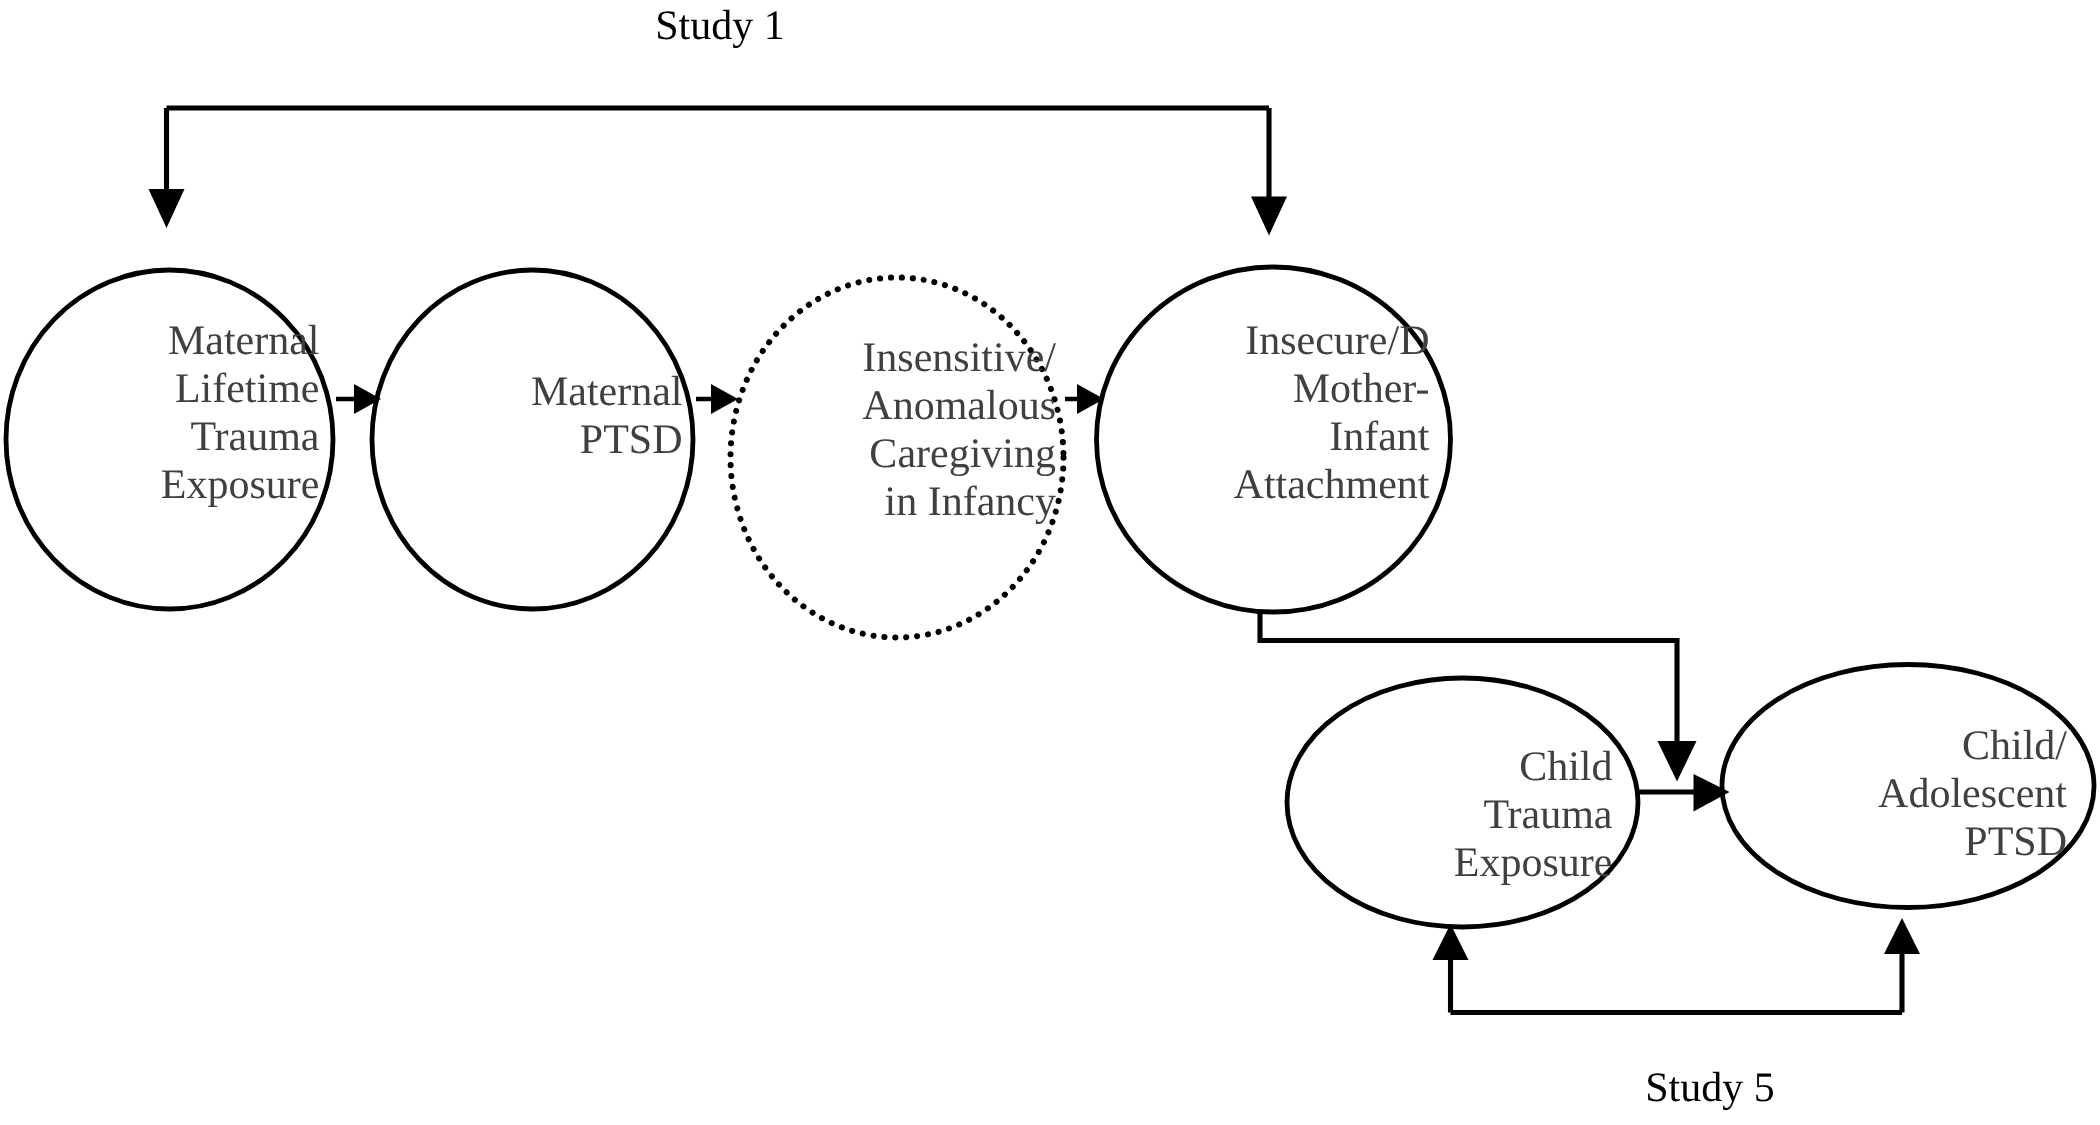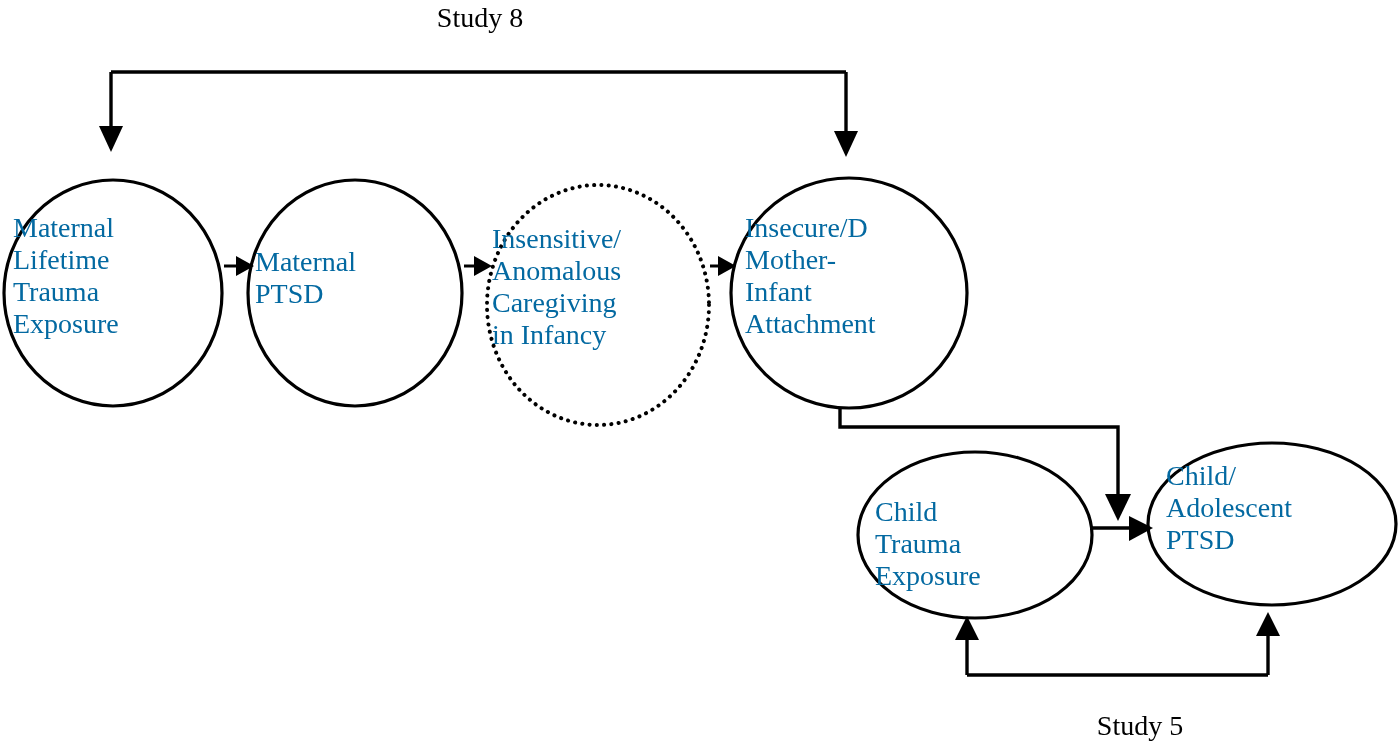--- a/index.html
+++ b/index.html
@@ -43,22 +43,22 @@
     fill: none;
     stroke: #000000;
     stroke-width: 3.0;
   }
   .arrow-head {
     fill: #000000;
     stroke: none;
   }
   .node-label {
     position: absolute;
-    text-align: left;
-    color: #0369a1;
+    text-align: right;
+    color: #404040;
     font-family: "Liberation Serif", "DejaVu Serif", serif;
     line-height: 1.14;
     white-space: pre-line;
     pointer-events: none;
     font-size: 28px;
   }
   .study-label {
     position: absolute;
     text-align: center;
     color: #000000;
@@ -143,21 +143,21 @@
 
   <div class="node-label" style="left:745px; top:212px; width:208px;">Insecure/D
 Mother-
 Infant
 Attachment</div>
 
   <div class="node-label" style="left:875px; top:478px; width:200px;margin-top:18px;">Child
 Trauma
 Exposure</div>
 
-  <div class="node-label" style="left:1166px; top:460px; width:212px;">Child/
+  <div class="node-label" style="left:1166px; top:482px; width:212px;">Child/
 Adolescent
 PTSD</div>
 
-  <div class="study-label" style="left:390px; top:2px; width:180px;">Study 8</div>
+  <div class="study-label" style="left:390px; top:2px; width:180px;">Study 1</div>
 
   <div class="study-label" style="left:1050px; top:710px; width:180px;">Study 5</div>
 
 </div>
 
 </body></html>

